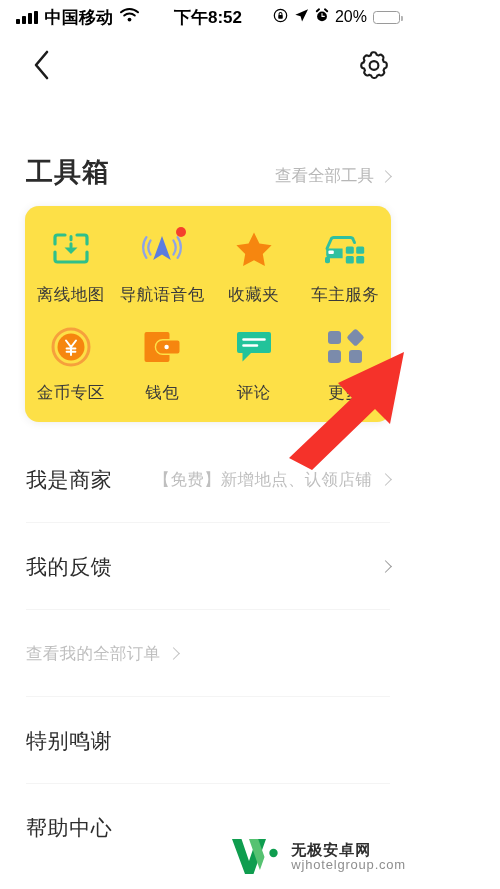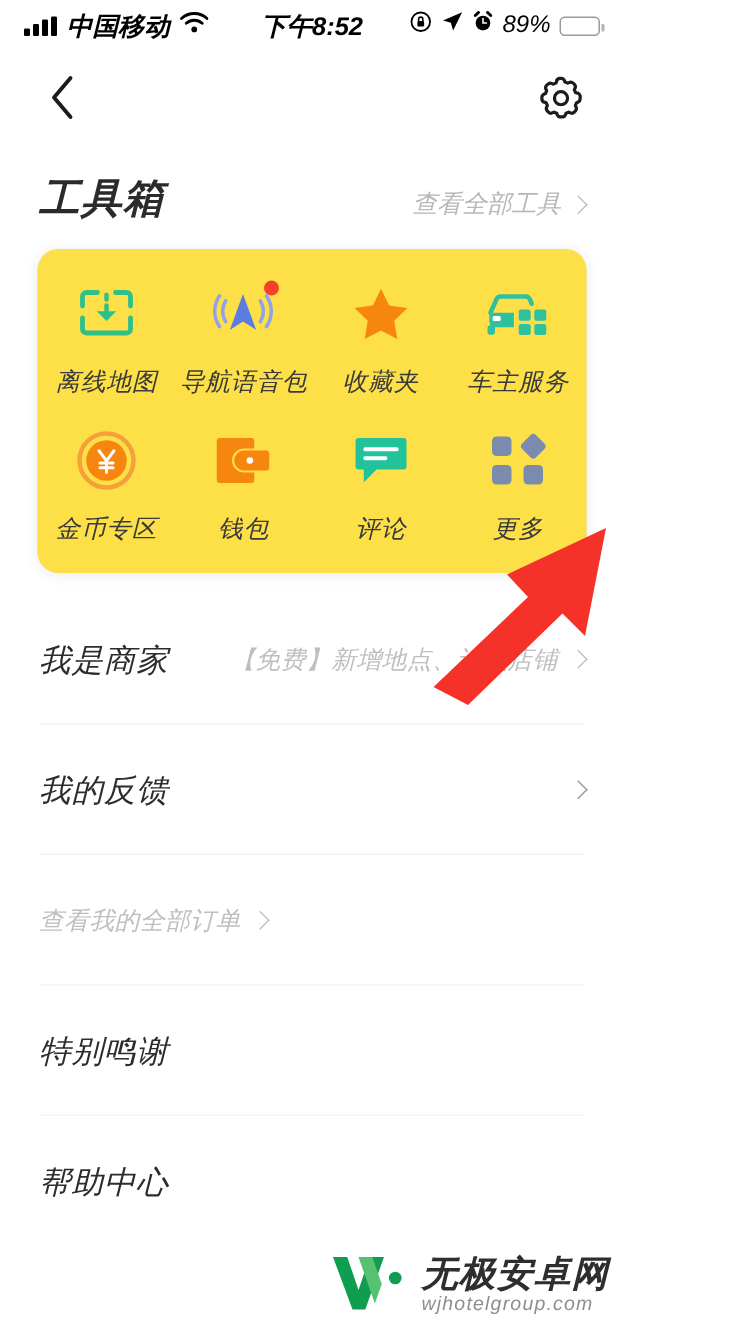--- a/index.html
+++ b/index.html
@@ -2,21 +2,21 @@
 <html><head>
 <meta charset="utf-8">
 <style>
   * { margin:0; padding:0; box-sizing:border-box; }
   html, body {
     width:500px; height:889px;
     background:#ffffff;
     font-family:"Liberation Sans","DejaVu Sans",sans-serif;
     overflow:hidden;
   }
-  .screen { position:relative; width:416px; height:889px; background:#fff;font-style:italic; }
+  .screen { position:relative; width:416px; height:889px; background:#fff; }
 
   
   .statusbar {
     position:relative; height:34px;
     display:flex; align-items:center; justify-content:space-between;
     padding:0 16px; color:#000;
   }
   .sb-left { display:flex; align-items:center; gap:7px; }
   .sb-carrier { font-size:17px; font-weight:700; letter-spacing:.2px; }
   .bars { display:flex; align-items:flex-end; gap:2.5px; height:13px; }
@@ -35,21 +35,21 @@
 
   
   .navbar { height:66px; display:flex; align-items:center;
     justify-content:space-between; padding:0 22px; }
   .icon-btn { display:flex; align-items:center; justify-content:center;
     width:40px; height:40px; cursor:pointer; }
 
   
   .tb-header { display:flex; align-items:baseline; justify-content:space-between;
     padding:14px 26px 0 26px; }
-  .tb-title { font-size:27px; font-weight:700; color:#2b2b2b; letter-spacing:1px; }
+  .tb-title { font-size:27px; font-weight:700; color:#2b2b2b; letter-spacing:1px;margin-top:40px; }
   .tb-more { display:flex; align-items:center; gap:7px; color:#b7b7b7;
     font-size:16.5px; cursor:pointer; }
 
   
   .tool-card { margin:16px 25px 0 25px; background:#fde047; border-radius:14px;
     box-shadow:0 1px 10px rgba(0,0,0,.075), 0 0 1px rgba(0,0,0,.05);
     padding:22px 0 18px 0; }
   .tool-row { display:flex; }
   .tool-row + .tool-row { margin-top:20px; }
   .tool { flex:1; display:flex; flex-direction:column; align-items:center;
@@ -86,21 +86,21 @@
   .chev.dark { border-color:#9b9b9b; }
 
   
   .anno-arrow { position:absolute; left:0; top:0; width:500px; height:889px;
     pointer-events:none; }
 
   
   .watermark { position:absolute; right:10px; bottom:8px;
     display:flex; align-items:center; gap:9px; }
   .wm-text { display:flex; flex-direction:column; line-height:1.05; }
-  .wm-cn { font-size:24px; font-weight:700; color:#2e2e2e; letter-spacing:1px; }
+  .wm-cn { font-size:15px; font-weight:700; color:#2e2e2e; letter-spacing:1px; }
   .wm-en { font-size:13px; color:#8e8e8e; letter-spacing:.8px; }
 </style>
 </head>
 <body>
 
 <div class="screen">
 
   <div class="statusbar">
     <div class="sb-left">
       <span class="bars">
@@ -134,21 +134,21 @@
           <path d="M15 1.2 1.4 7.1l5.6 1.6 1.6 5.6z" fill="#000"></path>
         </svg>
       </span>
       <span>
         <svg width="14" height="15" viewBox="0 0 16 16">
           <circle cx="8" cy="9" r="5.6" fill="#000"></circle>
           <path d="M2.1 3.2 4.6.9M13.9 3.2 11.4.9" stroke="#000" stroke-width="2.2" stroke-linecap="round"></path>
           <path d="M8 5.6V9h2.6" stroke="#fff" stroke-width="1.2" stroke-linecap="round" fill="none"></path>
         </svg>
       </span>
-      <span class="sb-pct">89%</span>
+      <span class="sb-pct">20%</span>
       <span class="batt">
         <span class="batt-fill" id="battfill" style="width: 20%; background: rgb(245, 48, 30);"></span>
       </span>
     </div>
   </div>
 
   <div class="navbar">
     <div class="icon-btn">
       <span>
         <svg width="20" height="32" viewBox="0 0 20 32">

